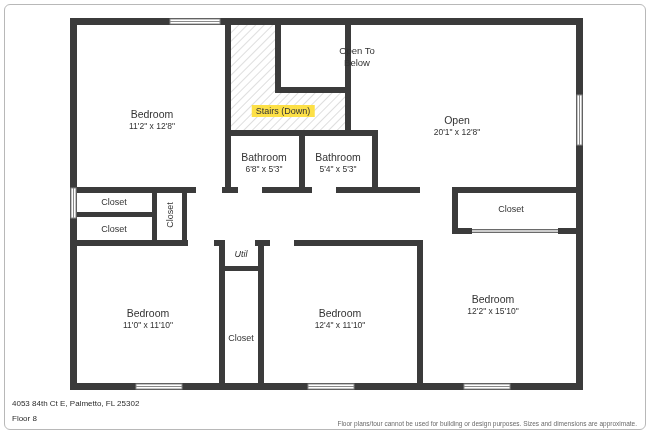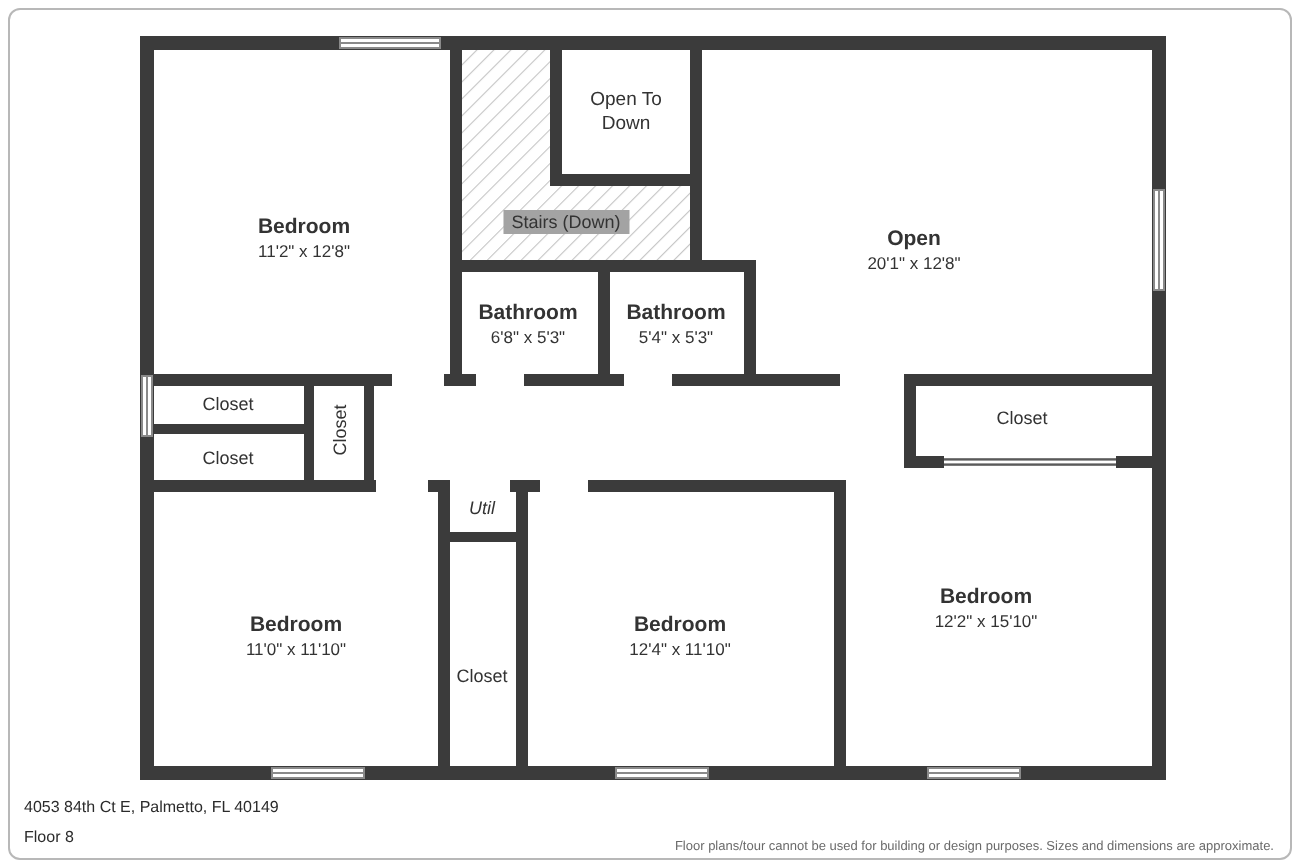--- a/index.html
+++ b/index.html
@@ -21,36 +21,37 @@
   .wall { fill:var(--wall,#3b3b3b); }
   .hatch-line { stroke:var(--hatch,#c4c4c4); stroke-width:1.1; }
   .door-line { fill:#5a5a5a; }
   .win-rect { fill:#ffffff; stroke:#8a8a8a; stroke-width:1; }
   .win-line { stroke:#8a8a8a; stroke-width:1; }
 
   .room-label {
     position:absolute; transform:translate(-50%,-50%);
     text-align:center; white-space:nowrap; color:var(--text,#333333);
   }
-  .room-name { font-size:10.5px;font-weight:bold; }
+  .room-name { font-size:10.5px; }
   .room-dims { font-size:8.5px; margin-top:1px; }
   .small-label {
     position:absolute; transform:translate(-50%,-50%);
     font-size:9px; white-space:nowrap; color:var(--text,#333333);
   }
   .small-label.vertical { transform:translate(-50%,-50%) rotate(-90deg); }
   .stairs-label {
     position:absolute; transform:translate(-50%,-50%);
     font-size:9px; white-space:nowrap; color:var(--text,#333333);
-    background:#a3a3a3; padding:1px 4px;
+    background:#fde047; padding:1px 4px;
   }
   .otb {
     position:absolute; transform:translate(-50%,-50%);
     text-align:center; font-size:9.5px; line-height:1.3; white-space:nowrap;
     color:var(--text,#333333);
+    margin-left:44px;
   }
   .footer-address { position:absolute; left:12px; top:399px; font-size:8px; color:#2b2b2b; }
   .footer-floor   { position:absolute; left:12px; top:414px; font-size:8px; color:#2b2b2b; }
   .disclaimer     { position:absolute; right:13px; top:420px; font-size:6.5px; color:#6a6a6a; }
 </style>
 </head>
 <body>
 
 <div class="frame"></div>
 
@@ -132,21 +133,21 @@
   </g>
 </svg>
 
 <div class="room-label" style="left:152px; top:119px;">
   <div class="room-name">Bedroom</div>
   <div class="room-dims">11'2" x 12'8"</div>
 </div>
 
 <div class="otb" style="left:313px; top:57px;">
   <div>Open To</div>
-  <div>Down</div>
+  <div>Below</div>
 </div>
 
 <div class="stairs-label" style="left:283px; top:111px;">Stairs (Down)</div>
 
 <div class="room-label" style="left:457px; top:125px;">
   <div class="room-name">Open</div>
   <div class="room-dims">20'1" x 12'8"</div>
 </div>
 
 <div class="room-label" style="left:264px; top:162px;">
@@ -177,15 +178,15 @@
 <div class="room-label" style="left:340px; top:318px;">
   <div class="room-name">Bedroom</div>
   <div class="room-dims">12'4" x 11'10"</div>
 </div>
 
 <div class="room-label" style="left:493px; top:304px;">
   <div class="room-name">Bedroom</div>
   <div class="room-dims">12'2" x 15'10"</div>
 </div>
 
-<div class="footer-address">4053 84th Ct E, Palmetto, FL 40149</div>
+<div class="footer-address">4053 84th Ct E, Palmetto, FL 25302</div>
 <div class="footer-floor">Floor 8</div>
 <div class="disclaimer">Floor plans/tour cannot be used for building or design purposes. Sizes and dimensions are approximate.</div>
 
 </body></html>

